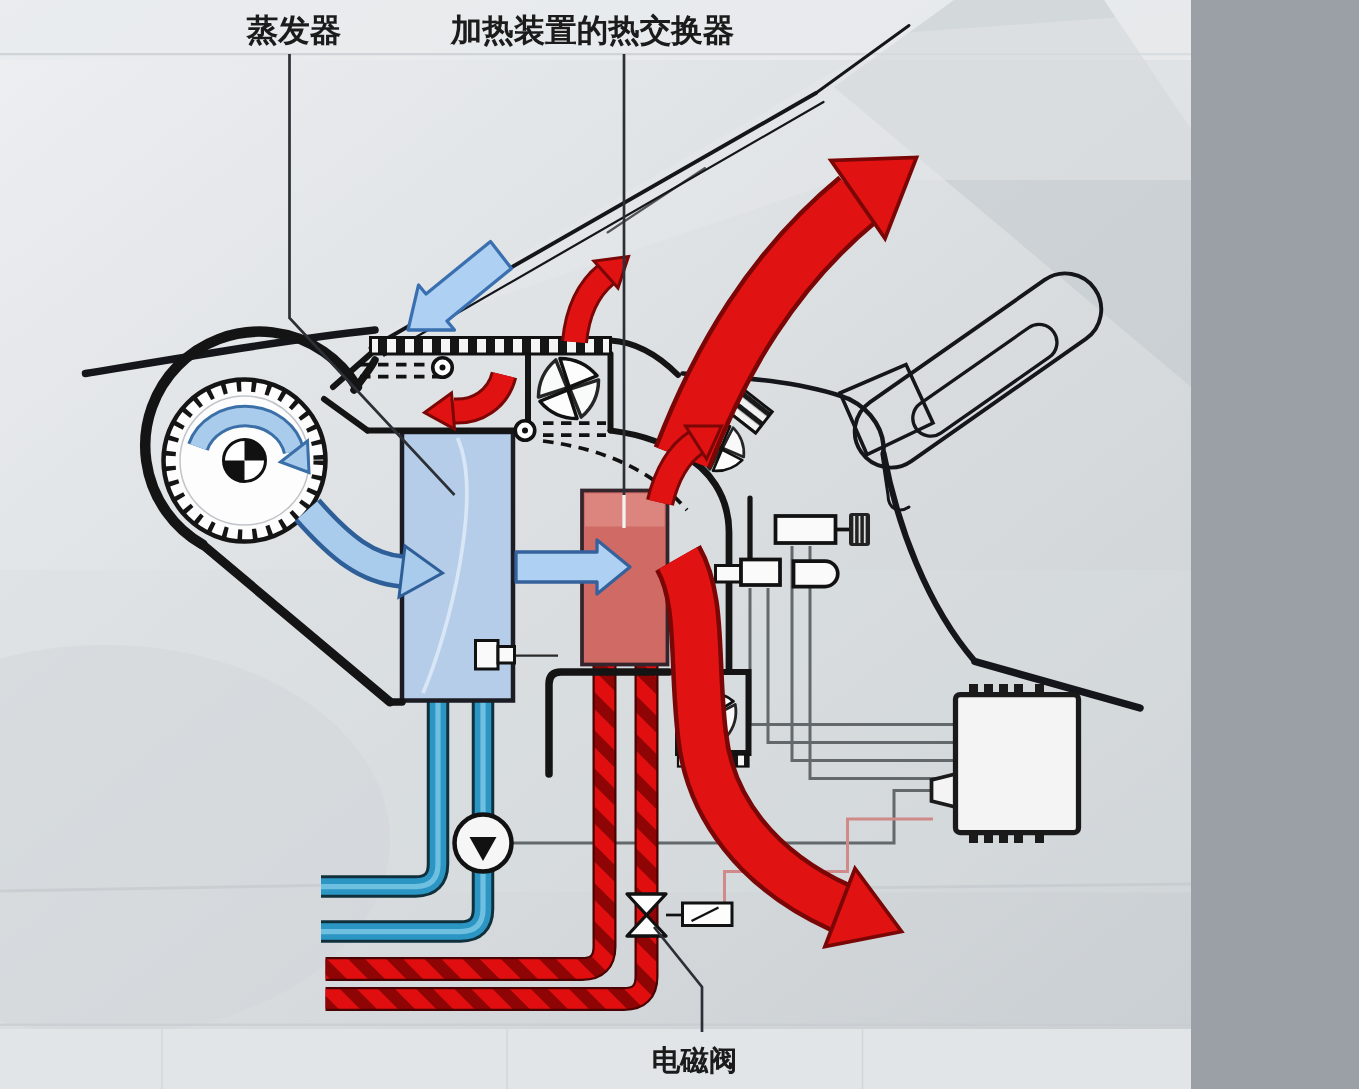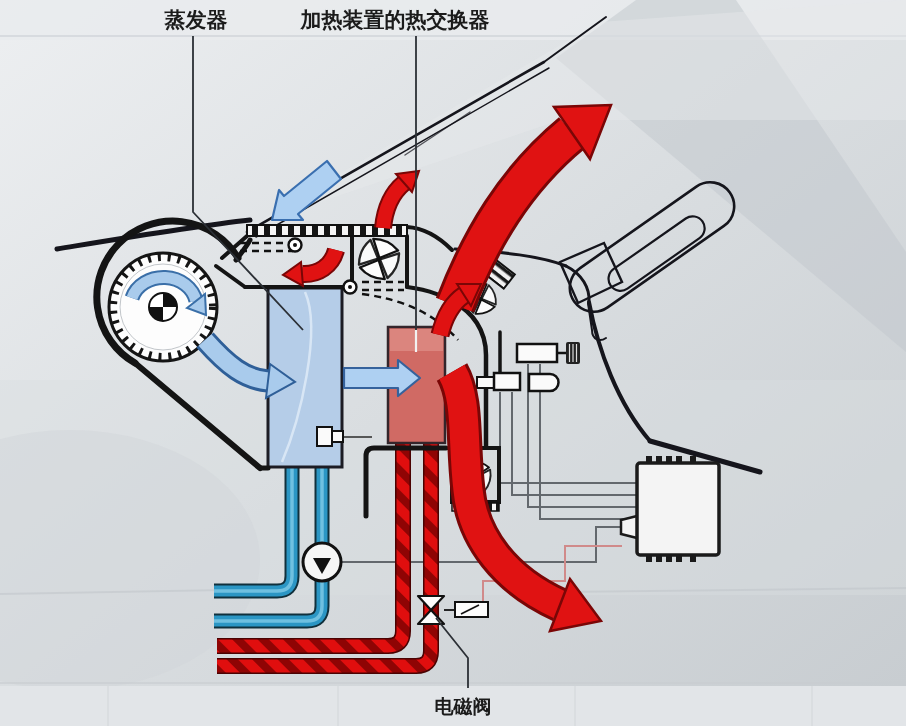--- a/index.html
+++ b/index.html
@@ -1,16 +1,16 @@
 <!DOCTYPE html>
 <html><head>
 <meta charset="utf-8">
 <style>
   html,body{margin:0;padding:0;background:#9aa0a6;}
-  #stage{position:relative;width:906px;height:726px;overflow:hidden;
+  #stage{position:relative;width:794px;height:726px;overflow:hidden;
          font-family:"Liberation Sans","DejaVu Sans",sans-serif;}
   #stage svg{position:absolute;left:0;top:0;}
   text.lbl{font-family:"Liberation Sans","DejaVu Sans",sans-serif;
            font-weight:bold;fill:#1b1b1b;}
 </style>
 </head>
 <body>
 
 <div id="stage">
 <svg width="906" height="726" viewBox="0 0 906 726">

